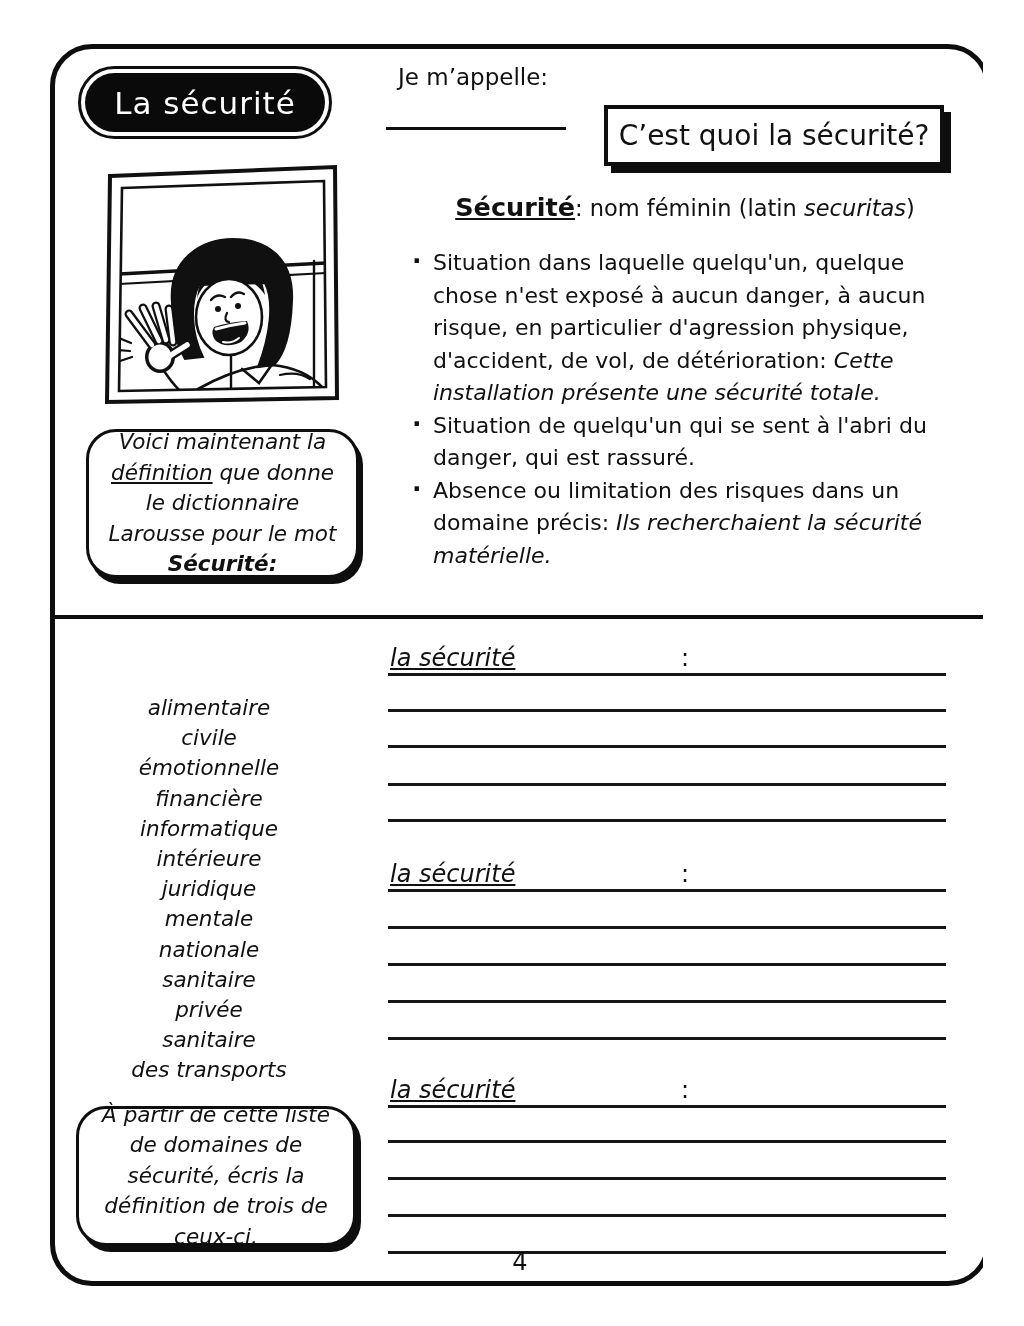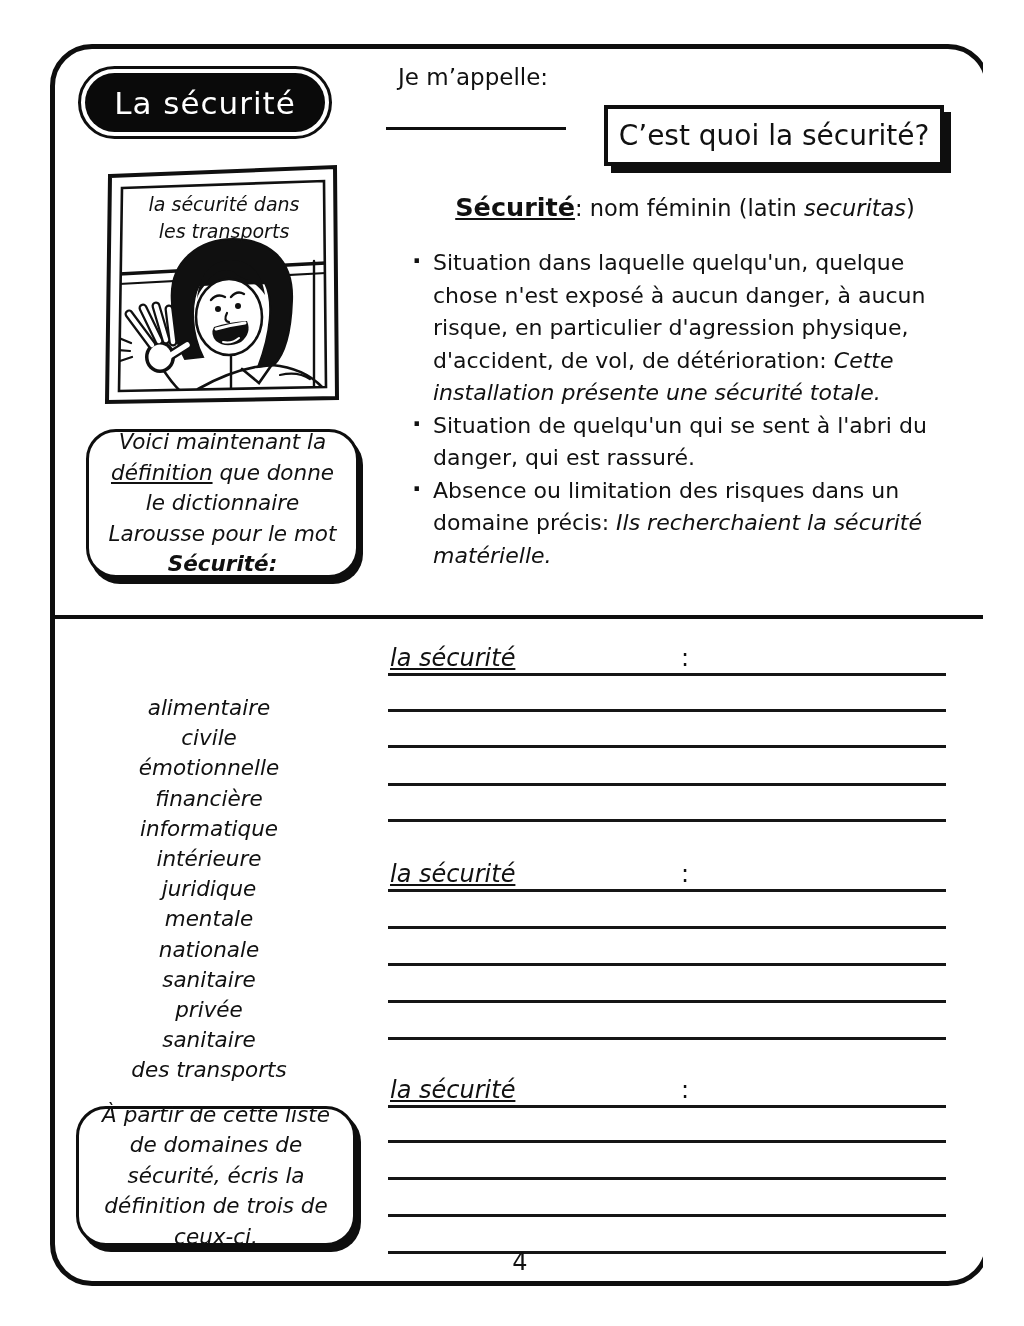--- a/index.html
+++ b/index.html
@@ -163,24 +163,20 @@
 
         <line x1="17" y1="177" x2="29" y2="182" stroke="#101010" stroke-width="2.2"></line>
         <line x1="15" y1="189" x2="28" y2="190" stroke="#101010" stroke-width="2.2"></line>
         <line x1="18" y1="200" x2="30" y2="196" stroke="#101010" stroke-width="2.2"></line>
 
         <path d="M140,208 L157,222 L171,202" fill="none" stroke="#101010" stroke-width="2.6"></path>
         <path d="M96,228 Q135,206 170,204 Q202,207 220,226" fill="none" stroke="#101010" stroke-width="2.6"></path>
         <path d="M178,214 Q196,210 208,218" fill="none" stroke="#101010" stroke-width="2.2"></path>
       </g>
     </svg>
-    <div class="caption">
-      <div>la sécurité dans</div>
-      <div>les transports</div>
-    </div>
   </div>
 
   <div class="abs intro-box">
     <div>
       <span>Voici maintenant la </span><span class="u">définition</span><span> que donne le dictionnaire Larousse pour le mot </span><span class="b">Sécurité:</span>
     </div>
   </div>
 
   <div class="abs definition">
     <div class="def-heading">

